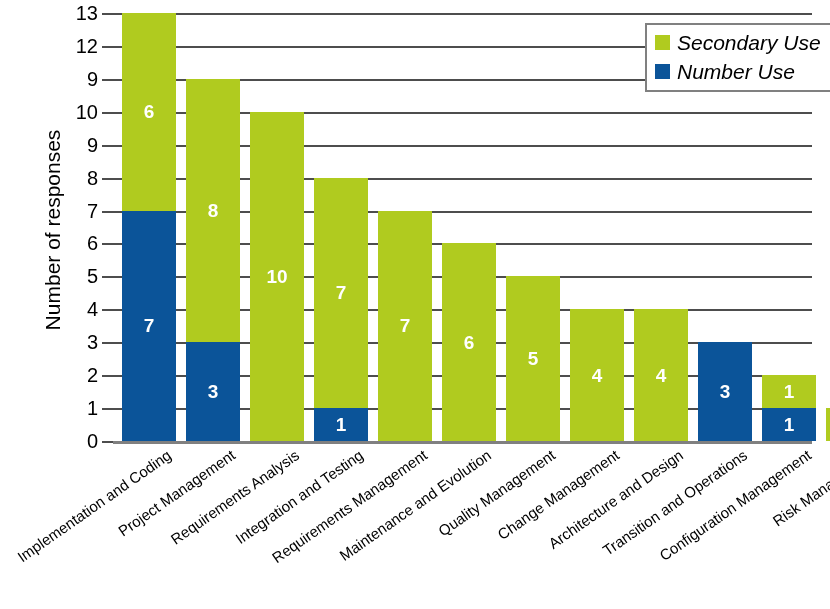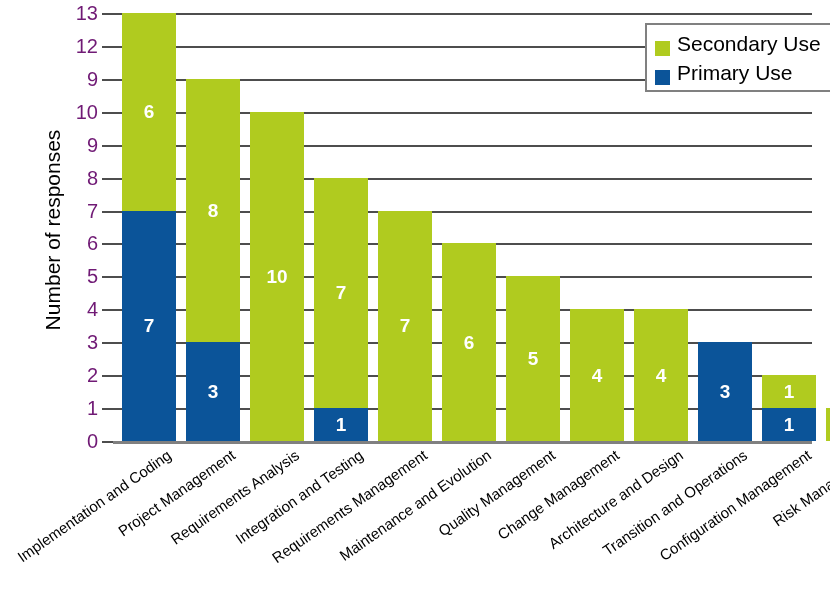--- a/index.html
+++ b/index.html
@@ -35,21 +35,21 @@
     white-space: nowrap;
   }
 
   
   .y-tick-label {
     position: absolute;
     right: 0;
     width: 40px;
     text-align: right;
     font-size: 20px;
-    color: #701a75;
+    color: #000000;
     line-height: 1;
   }
   #y-tick-labels {
     position: absolute;
     left: 52px;
     top: 0;
     width: 46px;
     height: 460px;
   }
   .y-tick-mark {
@@ -113,23 +113,24 @@
     background: #ffffff;
     border: 2px solid #808080;
     padding: 4px 10px 5px 8px;
     display: flex;
     flex-direction: column;
     gap: 2px;
     z-index: 10;
   }
   .legend-row {
     display: flex;
-    align-items: flex-end;
+    align-items: center;
     gap: 7px;
     height: 27px;
+    font-style: italic;
   }
   .legend-swatch {
     width: 15px;
     height: 15px;
     flex: 0 0 auto;
   }
   .legend-label {
     font-size: 21px;
     color: #000000;
     white-space: nowrap;
@@ -266,21 +267,21 @@
 
   <div id="axis-baseline"></div>
 
   <div id="legend">
       <div class="legend-row">
         <span class="legend-swatch" style="background: rgb(176, 203, 31);"></span>
         <span class="legend-label">Secondary Use</span>
       </div>
       <div class="legend-row">
         <span class="legend-swatch" style="background: rgb(11, 84, 153);"></span>
-        <span class="legend-label">Primary Use</span>
+        <span class="legend-label">Number Use</span>
       </div>
     </div>
 
   <div id="x-labels">
       <div class="x-label" style="left: 52px;">Implementation and Coding</div>
       <div class="x-label" style="left: 116px;">Project Management</div>
       <div class="x-label" style="left: 180px;">Requirements Analysis</div>
       <div class="x-label" style="left: 244px;">Integration and Testing</div>
       <div class="x-label" style="left: 308px;">Requirements Management</div>
       <div class="x-label" style="left: 372px;">Maintenance and Evolution</div>

